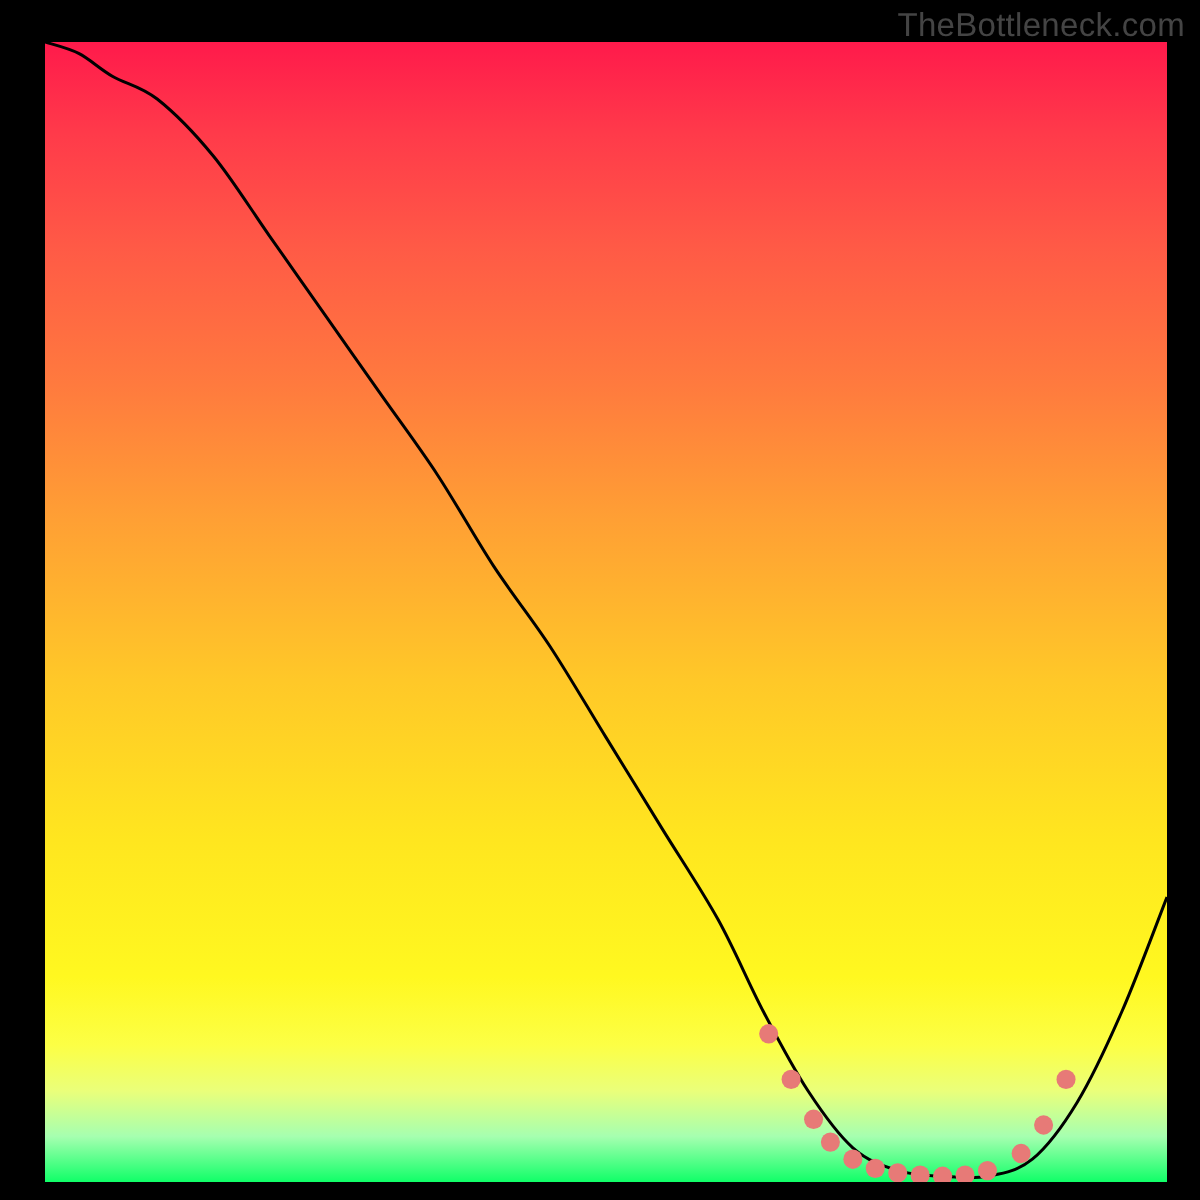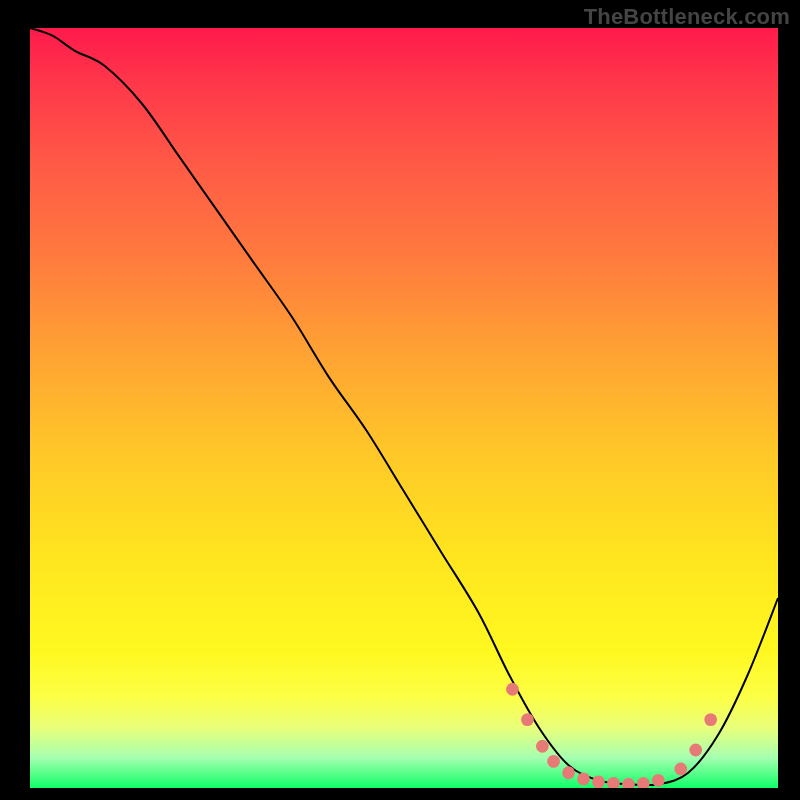--- a/index.html
+++ b/index.html
@@ -16,21 +16,21 @@
     width: 800px;
     height: 800px;
     background: #000;
   }
   .watermark {
     position: absolute;
     top: 4px;
     right: 10px;
     color: #444;
     font-size: 22px;
-    font-weight: 700;
+    font-weight: 400;
     letter-spacing: 0.2px;
     z-index: 3;
   }
   .plot {
     position: absolute;
     left: 30px;
     top: 28px;
     width: 748px;
     height: 760px;
   }

